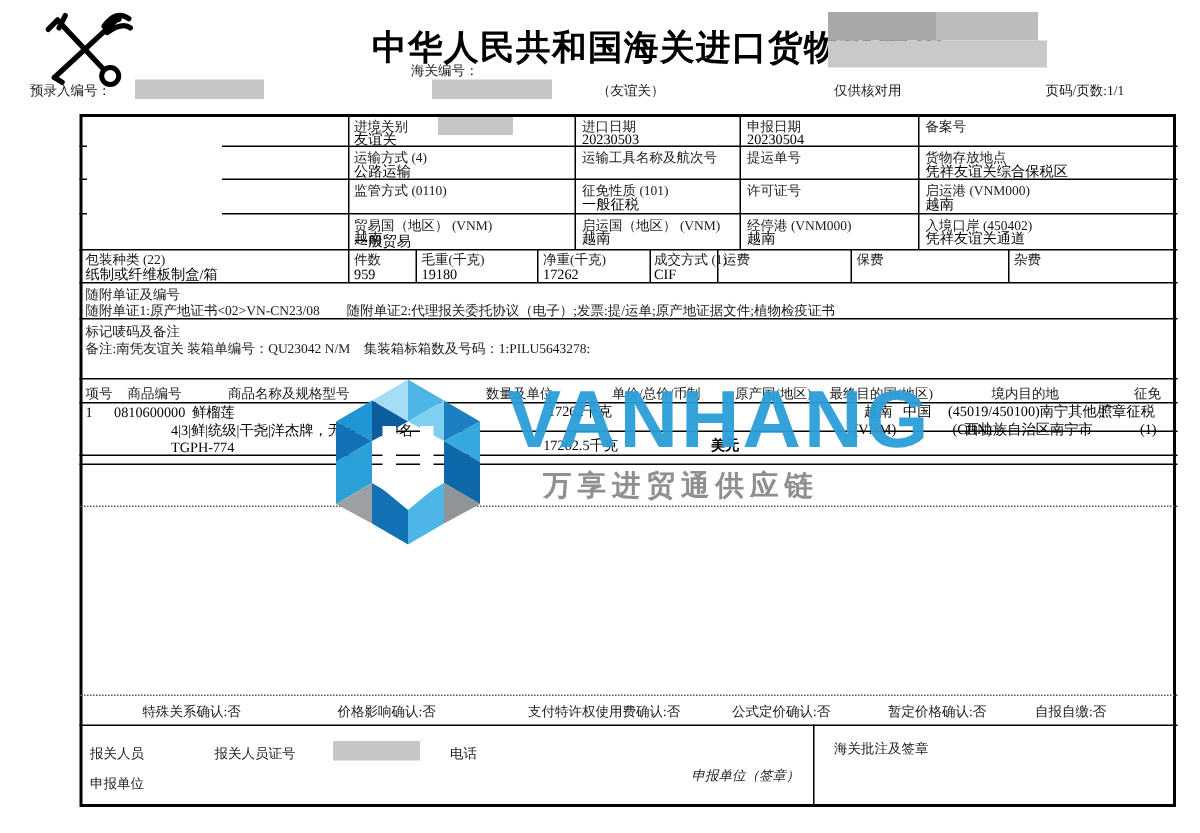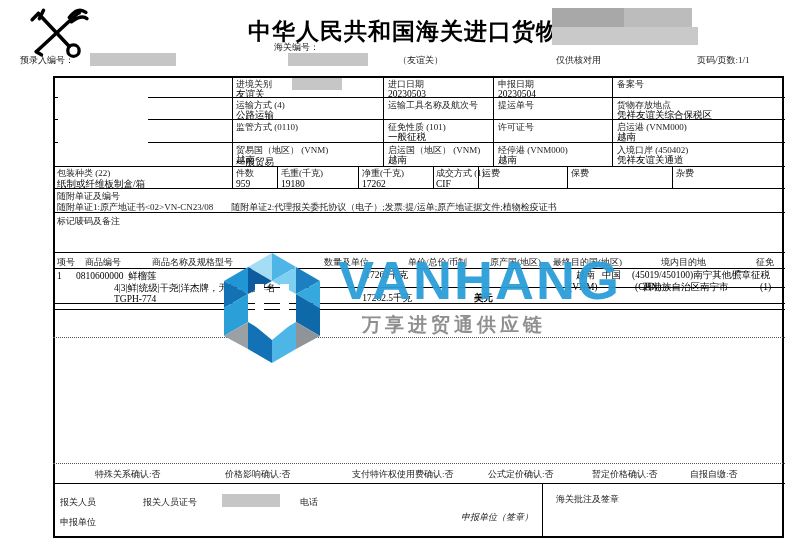--- a/index.html
+++ b/index.html
@@ -130,20 +130,21 @@
   <div class="t9b" style="left:362px;top:179px;">17262</div>
   <div class="t9" style="left:436px;top:168px;">成交方式 (1)</div>
   <div class="t9b" style="left:436px;top:179px;">CIF</div>
   <div class="t9" style="left:482px;top:168px;">运费</div>
   <div class="t9" style="left:571px;top:168px;">保费</div>
   <div class="t9" style="left:676px;top:168px;">杂费</div>
 
   <div class="t9" style="left:57px;top:191px;">随附单证及编号</div>
   <div class="t9" style="left:57px;top:202px;white-space:pre;">随附单证1:原产地证书&lt;02&gt;VN-CN23/08        随附单证2:代理报关委托协议（电子）;发票:提/运单;原产地证据文件;植物检疫证书</div>
   <div class="t9" style="left:57px;top:216px;">标记唛码及备注</div>
+  <div class="t9" style="left:57px;top:227px;">备注:南凭友谊关 装箱单编号：QU23042 N/M　集装箱标箱数及号码：1:PILU5643278:</div>
 
   <div class="t9" style="left:57px;top:257px;">项号</div>
   <div class="t9" style="left:85px;top:257px;">商品编号</div>
   <div class="t9" style="left:152px;top:257px;">商品名称及规格型号</div>
   <div class="t9" style="left:324px;top:257px;">数量及单位</div>
   <div class="t9" style="left:408px;top:257px;">单价/总价/币制</div>
   <div class="t9" style="left:490px;top:257px;">原产国(地区)</div>
   <div class="t9" style="left:553px;top:257px;">最终目的国(地区)</div>
   <div class="t9" style="left:661px;top:257px;">境内目的地</div>
   <div class="t9" style="left:756px;top:257px;">征免</div>

